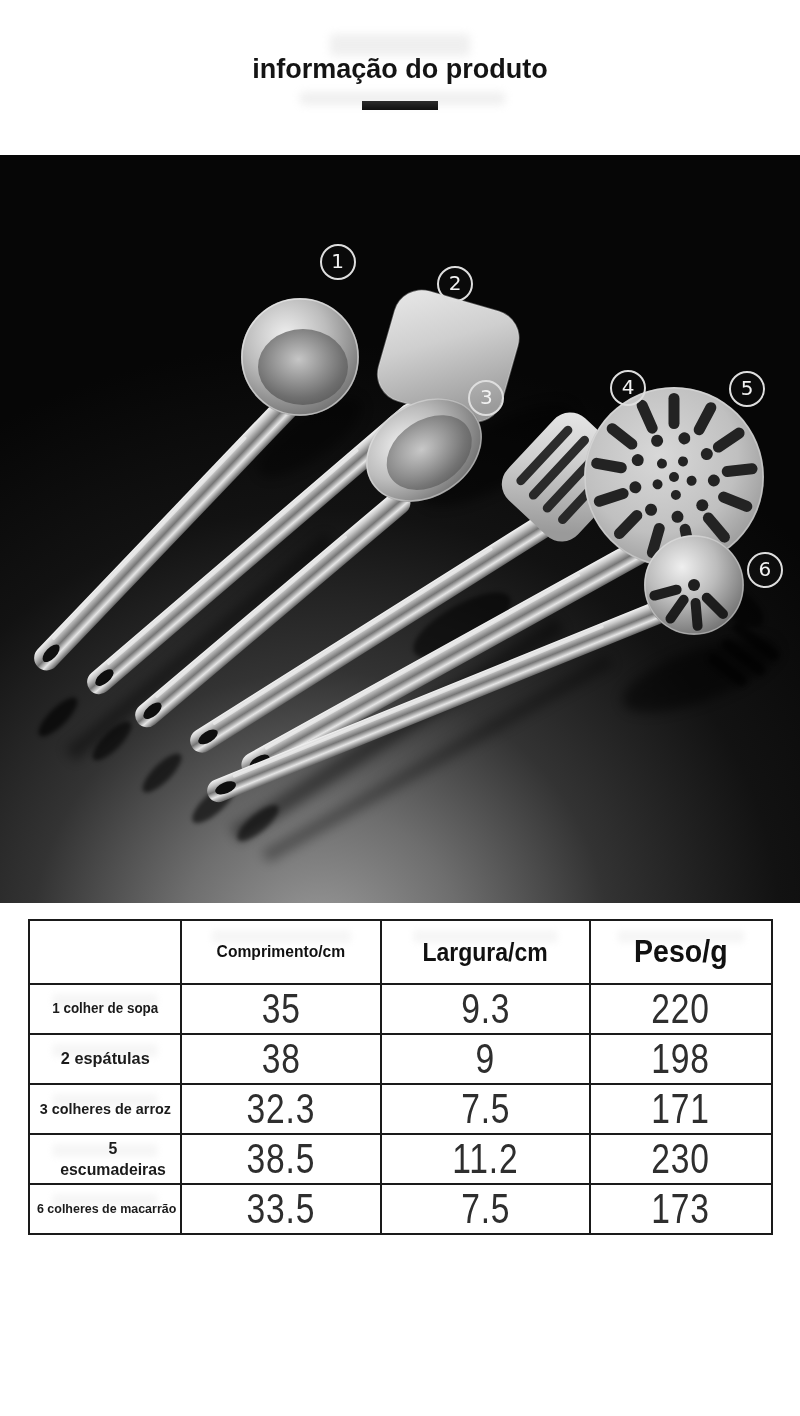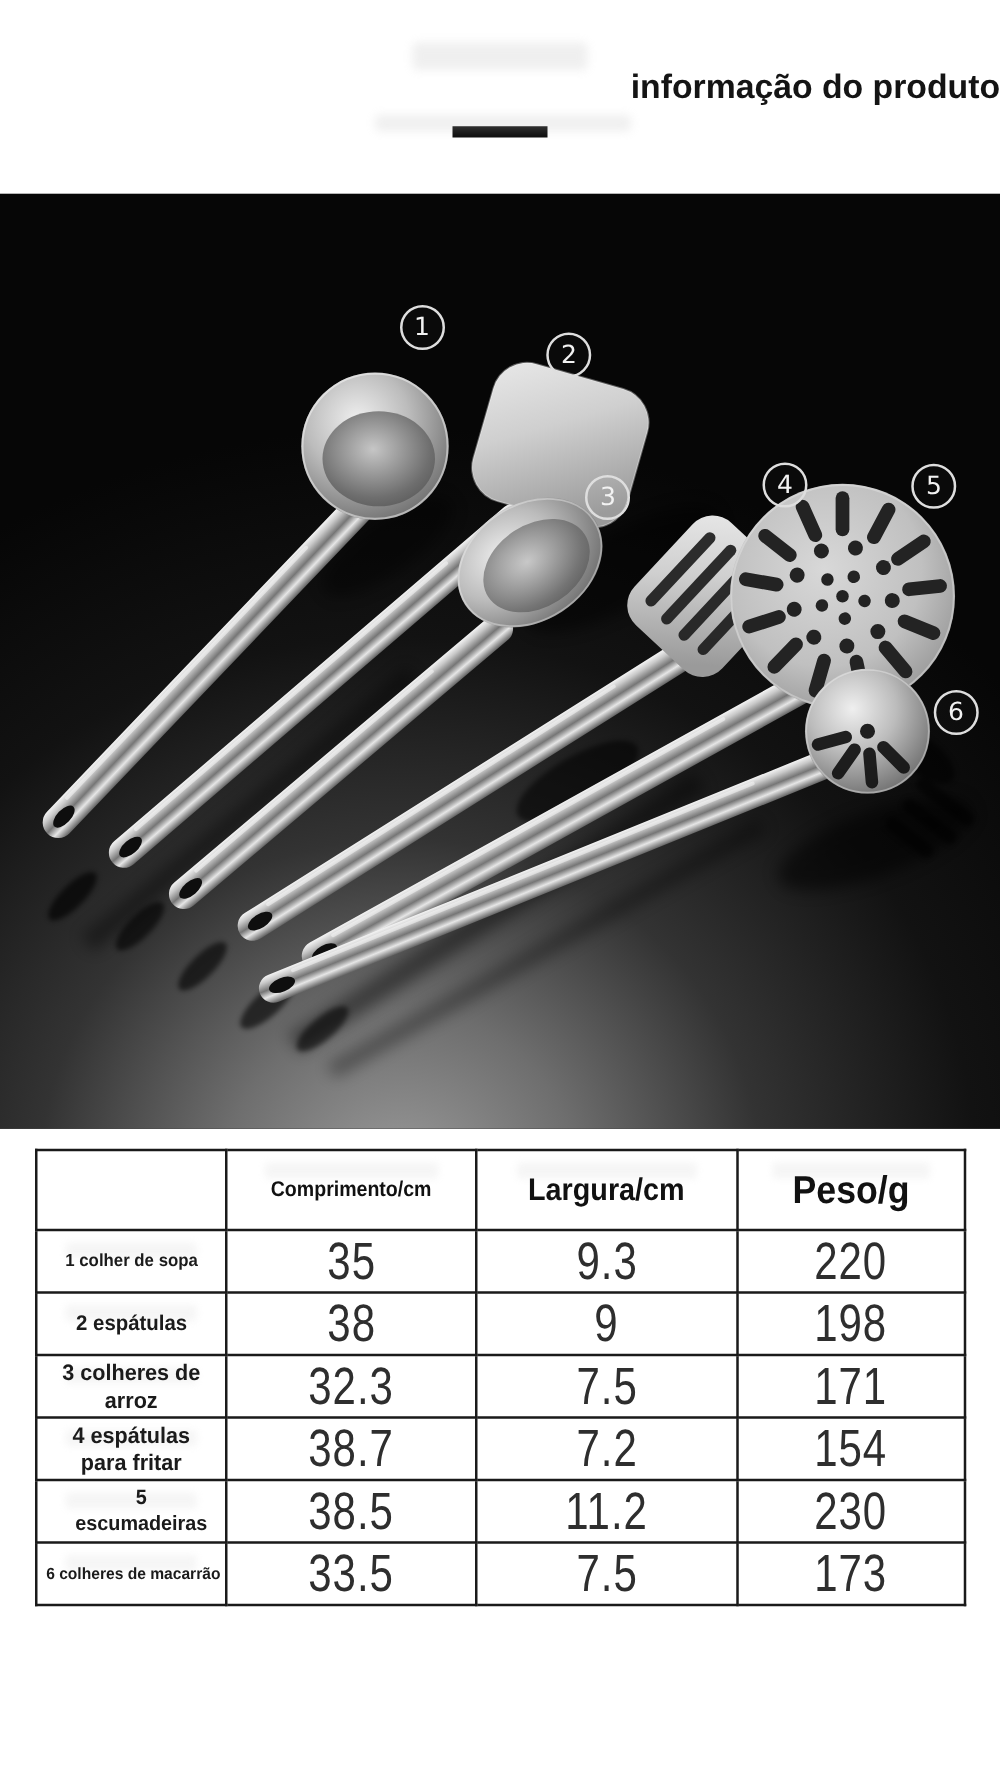--- a/index.html
+++ b/index.html
@@ -6,21 +6,21 @@
   body{
     width:800px;height:1416px;background:#ffffff;overflow:hidden;position:relative;
     font-family:"Liberation Sans","DejaVu Sans",sans-serif;
   }
   
   .header{position:relative;height:155px;}
   .smudge{position:absolute;background:#b9b9b9;opacity:.22;filter:blur(4px);border-radius:4px;}
   .sm1{left:330px;top:34px;width:140px;height:22px;}
   .sm2{left:300px;top:92px;width:205px;height:13px;}
   .page-title{
-    margin:0;padding-top:54px;text-align:right;
+    margin:0;padding-top:54px;text-align:center;
     font-size:27px;font-weight:700;color:#141414;letter-spacing:0px;
   }
   .title-underline{width:76px;height:9px;background:#0d0d0d;margin:16px auto 0;}
   
   .photo{position:relative;width:800px;height:748px;background:#0a0a0a;}
   .photo svg{position:absolute;left:0;top:0;width:100%;height:100%;display:block;}
   .marker{
     position:absolute;width:32px;height:32px;border:2px solid #dedede;border-radius:50%;
     color:#f2f2f2;font-size:20px;font-weight:400;line-height:30px;text-align:center;
     transform:translate(-50%,-50%);background:rgba(255,255,255,0.02);
@@ -43,21 +43,21 @@
   table.spec th,table.spec td{
     border:2px solid #1a1a1a;text-align:center;vertical-align:middle;
     padding:0 6px;position:relative;overflow:hidden;
   }
   table.spec thead tr{height:64px;}
   table.spec tbody tr{height:50px;}
   th .hd{display:inline-block;transform:scaleX(0.92);font-weight:700;color:#111;}
   th.h-comp .hd{font-size:17px;}
   th.h-larg .hd{font-size:25px;}
   th.h-peso .hd{font-size:31px;}
-  td.lbl{font-weight:700;color:#1b1b1b;font-size:18px;line-height:1.25;}
+  td.lbl{font-weight:700;color:#1b1b1b;font-size:15px;line-height:1.25;}
   td.lbl .lb{display:inline-block;transform:scaleX(0.96);}
   tr.r1 td.lbl{font-size:14px;}
   tr.r2 td.lbl{font-size:17px;}
   tr.r5 td.lbl{font-size:16.5px;padding:0 28px;margin-left:44px;}
   tr.r6 td.lbl{font-size:13px;padding:0 4px;white-space:nowrap;}
   td.num{color:#2e2e2e;}
   td.num .nm{display:inline-block;font-size:42px;font-weight:400;transform:scaleX(0.80);letter-spacing:1px;}
   
   th.h-comp::before,th.h-larg::before,th.h-peso::before,
   td.lbl::before{
@@ -352,26 +352,20 @@
         <td class="num"><span class="nm">38</span></td>
         <td class="num"><span class="nm">9</span></td>
         <td class="num"><span class="nm">198</span></td>
       </tr>
       <tr class="r3">
         <td class="lbl"><span class="lb">3 colheres de arroz</span></td>
         <td class="num"><span class="nm">32.3</span></td>
         <td class="num"><span class="nm">7.5</span></td>
         <td class="num"><span class="nm">171</span></td>
       </tr>
-      <tr class="r4">
-        <td class="lbl"><span class="lb">4 espátulas para fritar</span></td>
-        <td class="num"><span class="nm">38.7</span></td>
-        <td class="num"><span class="nm">7.2</span></td>
-        <td class="num"><span class="nm">154</span></td>
-      </tr>
       <tr class="r5">
         <td class="lbl"><span class="lb">5 escumadeiras</span></td>
         <td class="num"><span class="nm">38.5</span></td>
         <td class="num"><span class="nm">11.2</span></td>
         <td class="num"><span class="nm">230</span></td>
       </tr>
       <tr class="r6">
         <td class="lbl"><span class="lb">6 colheres de macarrão</span></td>
         <td class="num"><span class="nm">33.5</span></td>
         <td class="num"><span class="nm">7.5</span></td>

